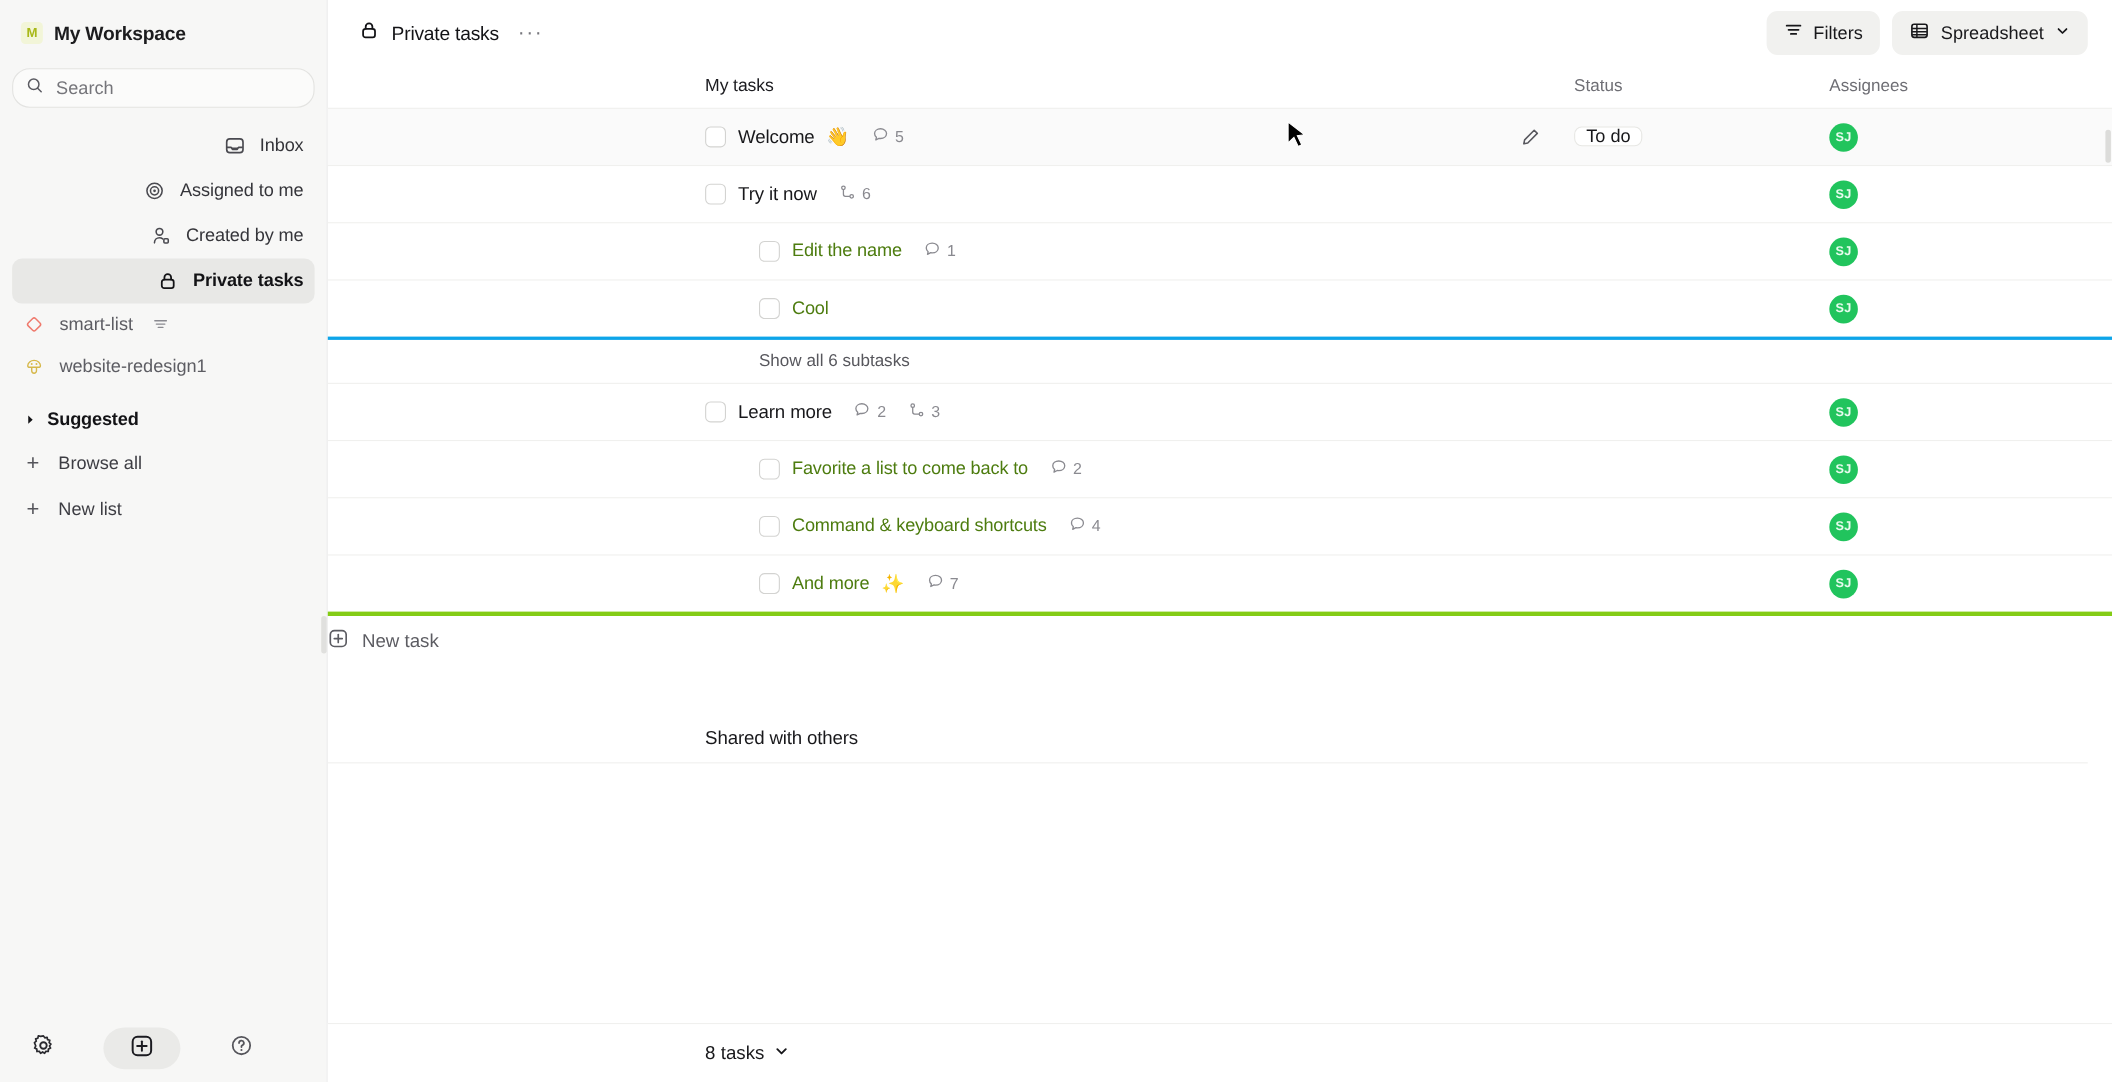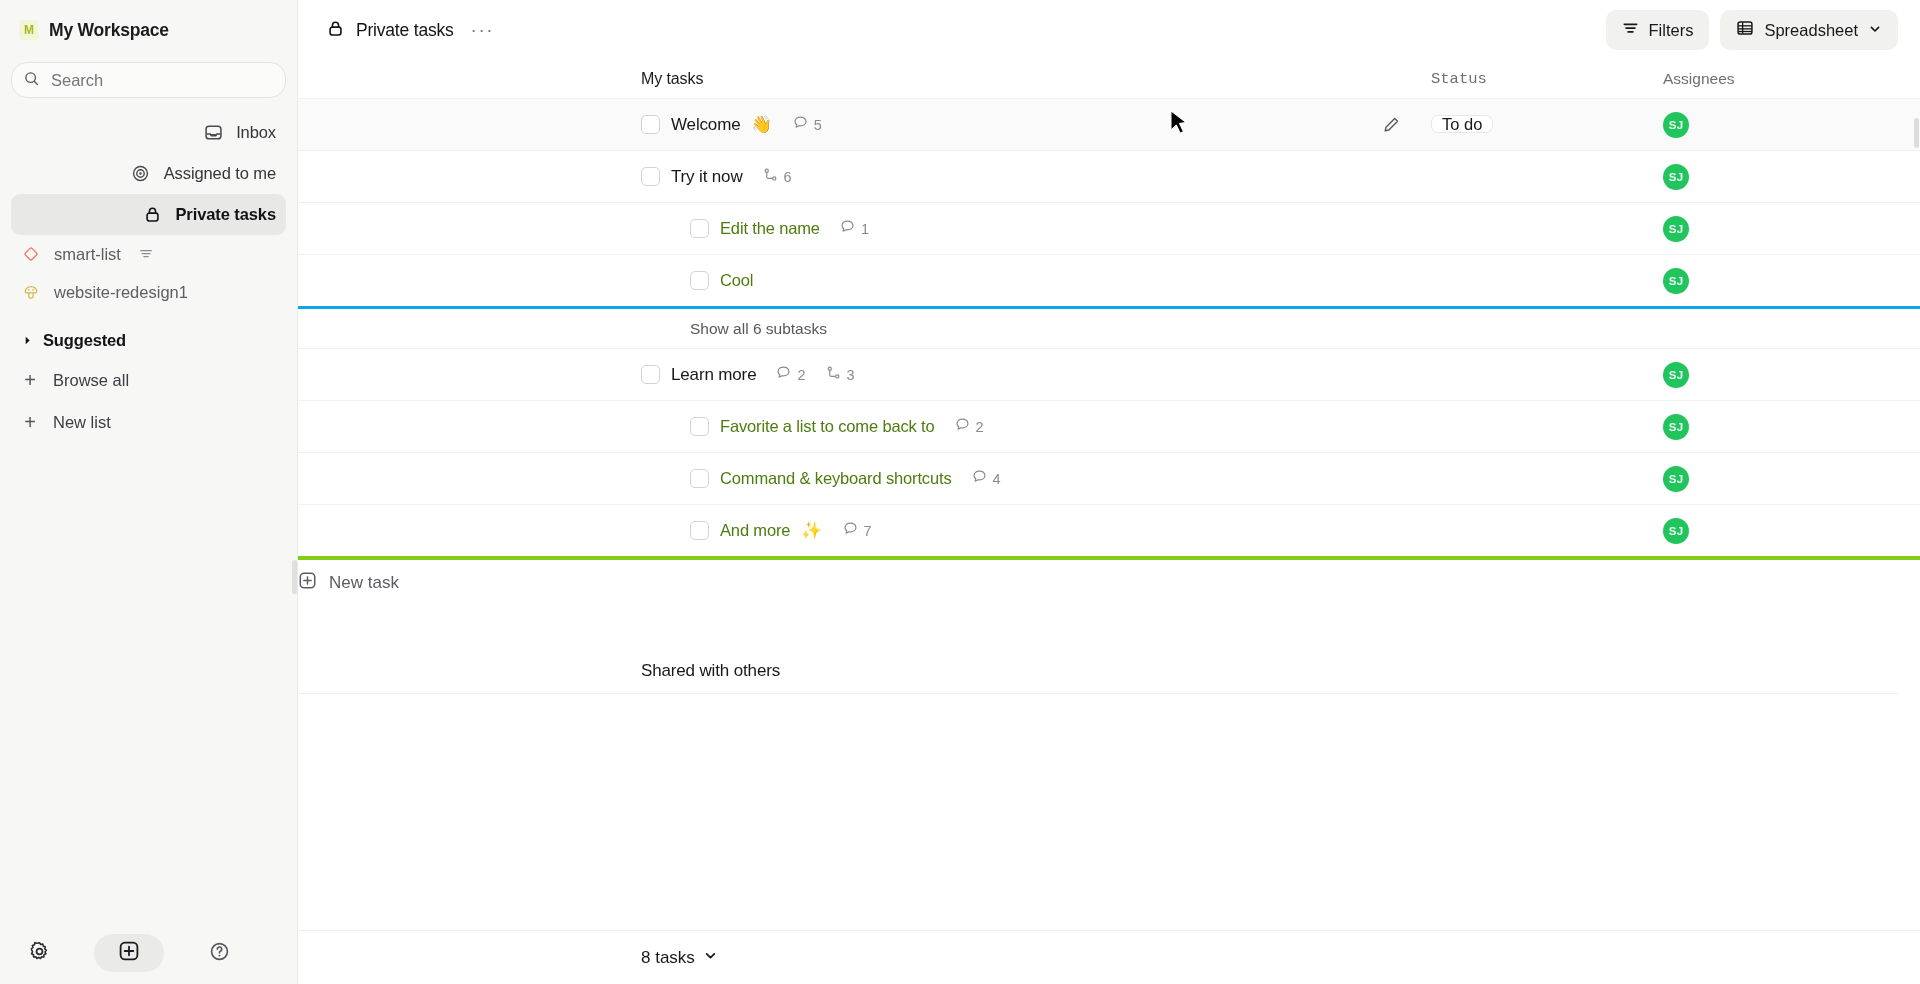--- a/index.html
+++ b/index.html
@@ -108,21 +108,21 @@
   .thead {
     display: flex; align-items: center;
     height: 38px; padding-left: 343px; padding-right: 22px;
     position: relative;
   }
   .thead .first {
     position: absolute; left: 343px; top: 0; height: 38px;
     display: flex; align-items: center;
     font-size: 16px; color: #1b1b1f; letter-spacing: -0.1px;
   }
-  .col-status { position:absolute; left: 1133px; font-size: 15.5px; color: #6e6e74; font-family: Liberation Mono, monospace; }
+  .col-status { position:absolute; left: 1133px; font-size: 15.5px; color: #6e6e74; }
   .col-assignees { position:absolute; left: 1365px; font-size: 15.5px; color: #6e6e74; }
 
   .row {
     position: relative; height: 52px;
     border-top: 1px solid #f0f0ee;
     display: flex; align-items: center;
   }
   .row.hovered { background: #fafafa; }
   .row-title-wrap { display: flex; align-items: center; gap: 11px; }
   .cbx {
@@ -223,20 +223,30 @@
       <span class="nav-ico">
         <svg width="19" height="19" viewBox="0 0 20 20" fill="none">
             <circle cx="10" cy="10" r="7.3" stroke="#4a4a50" stroke-width="1.5"></circle>
             <circle cx="10" cy="10" r="3.9" stroke="#4a4a50" stroke-width="1.5"></circle>
             <circle cx="10" cy="10" r="1.3" fill="#4a4a50"></circle>
           </svg>
       </span>
       <span class="lbl">Assigned to me</span>
     </div>
 
+    <div class="nav-item">
+      <span class="nav-ico">
+        <svg width="19" height="19" viewBox="0 0 20 20" fill="none">
+            <circle cx="8.4" cy="6" r="3.2" stroke="#4a4a50" stroke-width="1.5"></circle>
+            <path d="M3.6 16.6c0-2.9 2.2-4.9 4.8-4.9 1.2 0 2.3.4 3.1 1.1" stroke="#4a4a50" stroke-width="1.5" stroke-linecap="round"></path>
+            <rect x="12.6" y="12.6" width="4.2" height="4.2" rx="1" stroke="#4a4a50" stroke-width="1.5"></rect>
+          </svg>
+      </span>
+      <span class="lbl">Created by me</span>
+    </div>
 
     <div class="nav-item active">
       <span class="nav-ico">
         <svg width="19" height="19" viewBox="0 0 20 20" fill="none">
             <rect x="4.3" y="8.6" width="11.4" height="8.2" rx="2.3" stroke="#131316" stroke-width="1.7"></rect>
             <path d="M6.8 8.5V6.6a3.2 3.2 0 0 1 6.4 0v1.9" stroke="#131316" stroke-width="1.7" stroke-linecap="round"></path>
           </svg>
       </span>
       <span class="lbl">Private tasks</span>
     </div>

